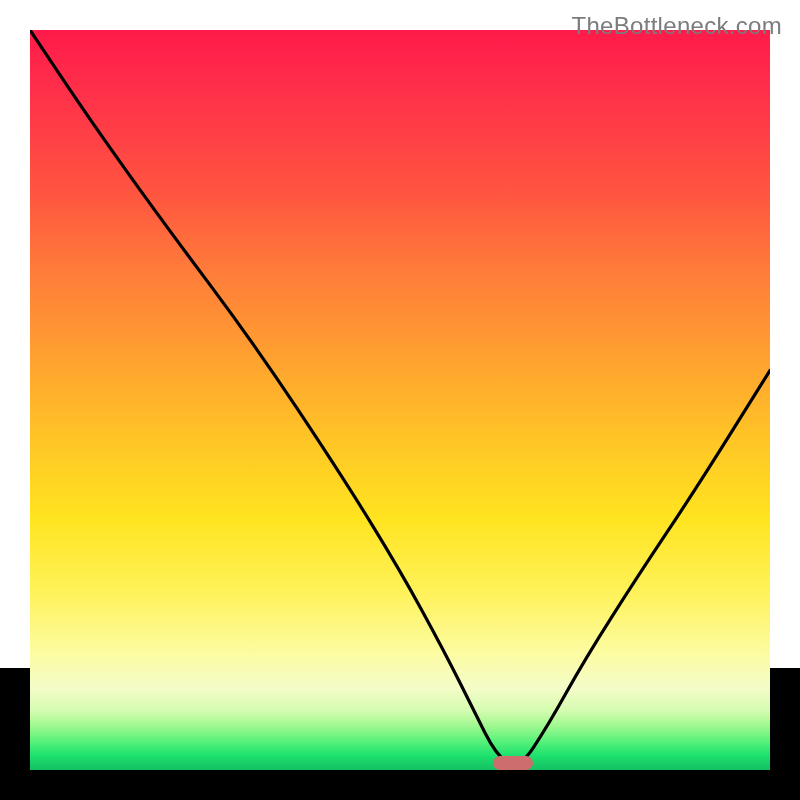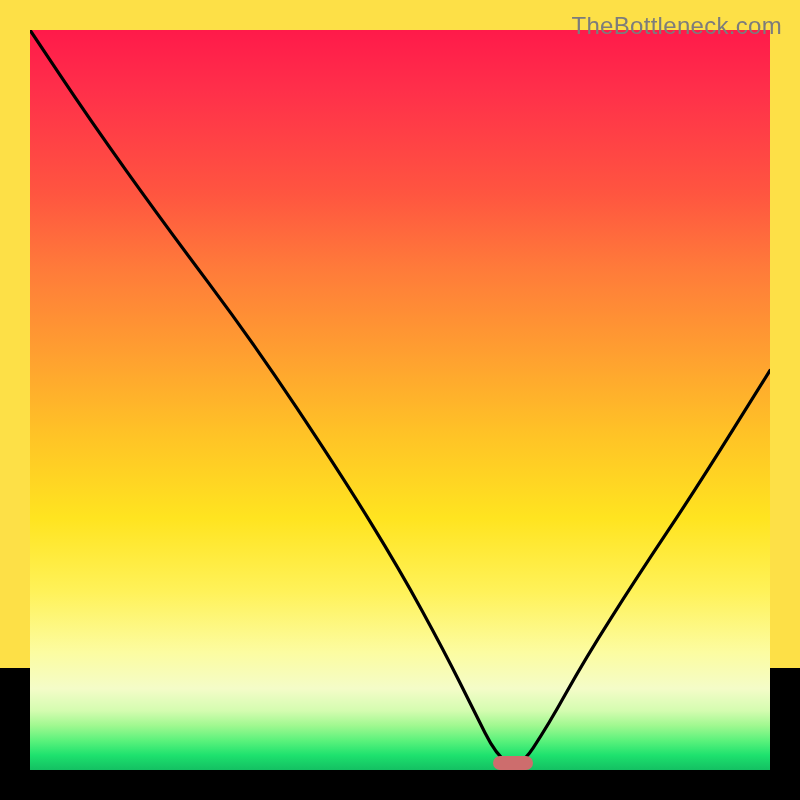--- a/index.html
+++ b/index.html
@@ -8,21 +8,21 @@
     width: 800px;
     height: 800px;
     overflow: hidden;
     background: #000;
     font-family: Arial, Helvetica, sans-serif;
   }
   .frame {
     position: relative;
     width: 800px;
     height: 668px;
-    background: #fde047;
+    background: #ffffff;
   }
   .plot-area {
     position: absolute;
     left: 30px;
     top: 30px;
     width: 740px;
     height: 740px;
     background: linear-gradient(to bottom,
       #ff1a4a 0%,
       #ff2f4a 8%,

